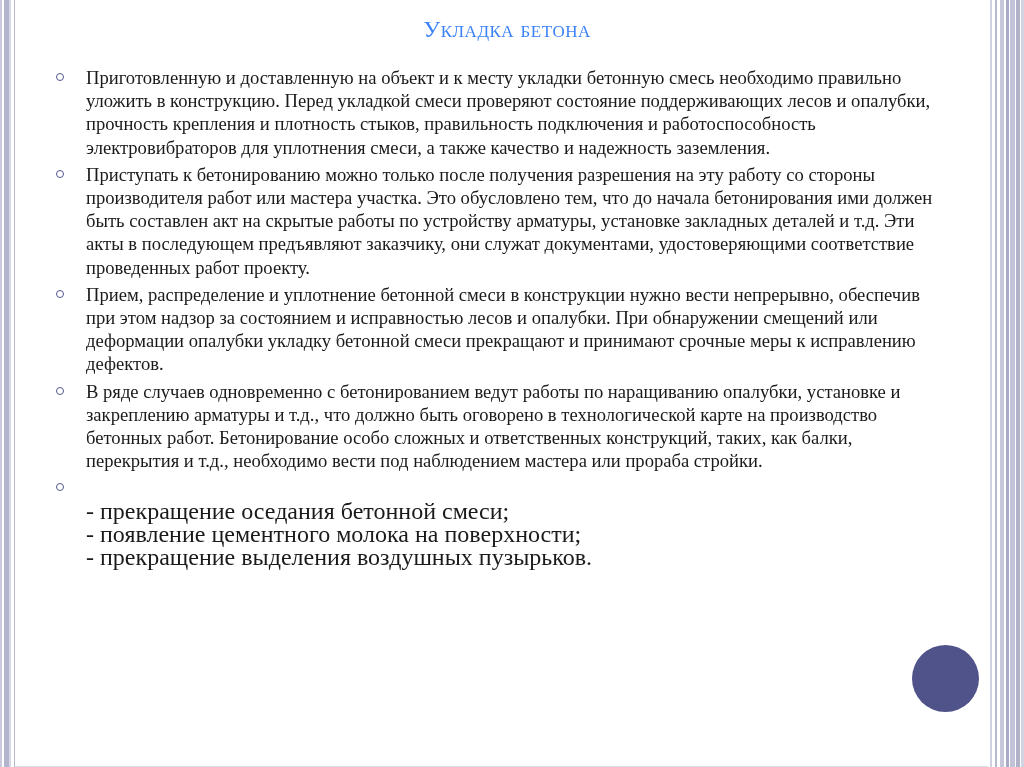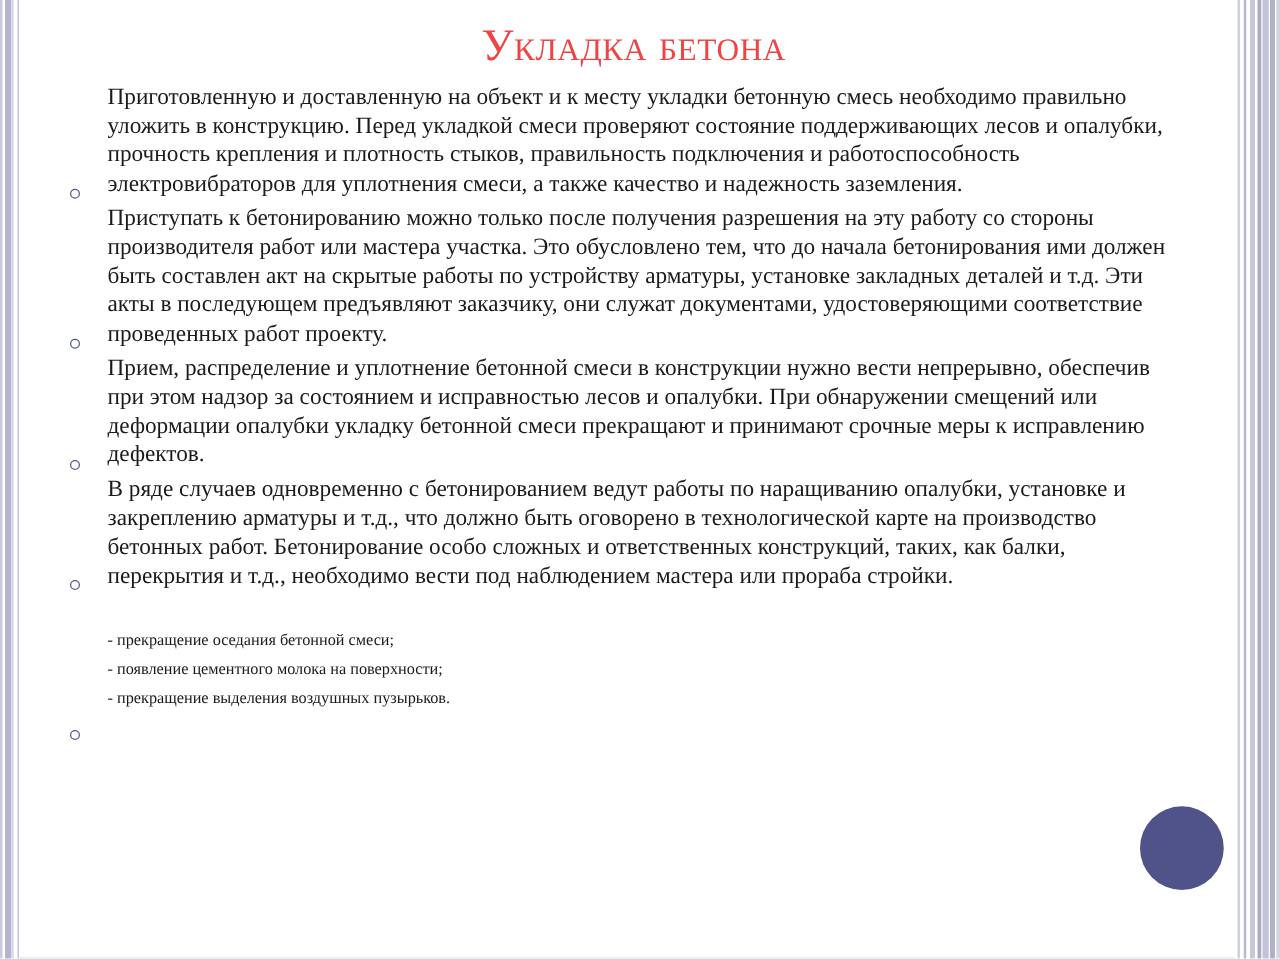--- a/index.html
+++ b/index.html
@@ -63,42 +63,42 @@
     background: #50528a;
   }
 
   
   .slide-title {
     position: absolute;
     left: 60px;
     right: 70px;
     top: 16px;
     text-align: center;
-    color: #ef4444;
+    color: #3b82f6;
     font-family: "Liberation Serif", "DejaVu Serif", serif;
-    font-size: 36px;
+    font-size: 24px;
     font-variant: small-caps;
     font-weight: normal;
     letter-spacing: 0.5px;
     line-height: 1.15;
     margin: 0;
     white-space: nowrap;
   }
 
   
   .content {
     position: absolute;
     left: 56px;
     top: 66px;
     width: 878px;
   }
 
   .bullet-item {
     display: flex;
-    align-items: flex-end;
+    align-items: flex-start;
     margin-bottom: 4px;
   }
 
   .bullet-marker {
     flex: 0 0 auto;
     width: 30px;
     padding-top: 7px;
     text-align: left;
     line-height: 0;
   }
@@ -117,21 +117,21 @@
     font-family: "Liberation Serif", "DejaVu Serif", serif;
     font-size: 18.6px;
     line-height: 23.2px;
     text-align: left;
     white-space: pre-line;
   }
 
   .sub-lines {
     color: #1a1a1a;
     font-family: "Liberation Serif", "DejaVu Serif", serif;
-    font-size: 13px;
+    font-size: 24px;
     line-height: 23.2px;
     white-space: pre-line;
   }
 </style>
 </head>
 <body>
 
 <div class="slide">
 
   <div class="edge-bar left-bar-a"></div>

